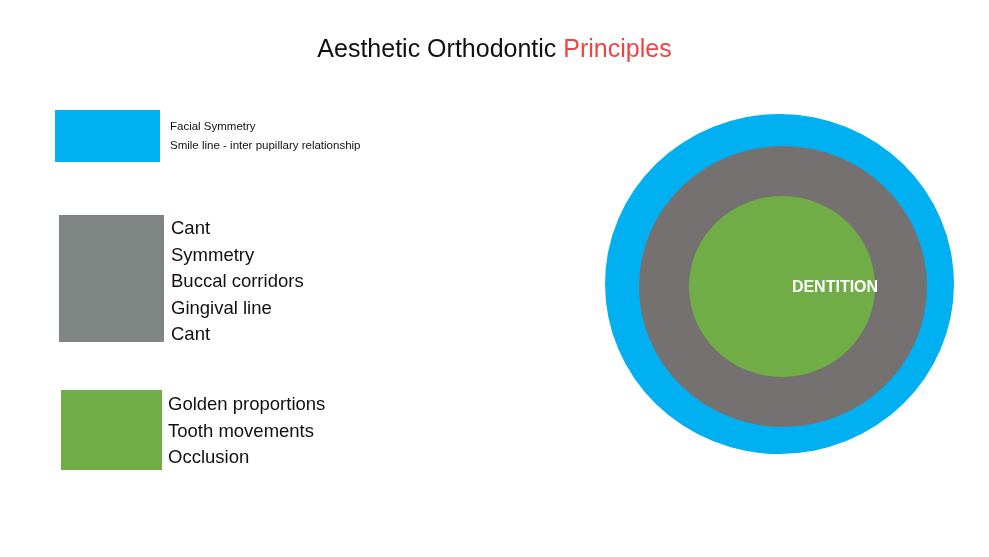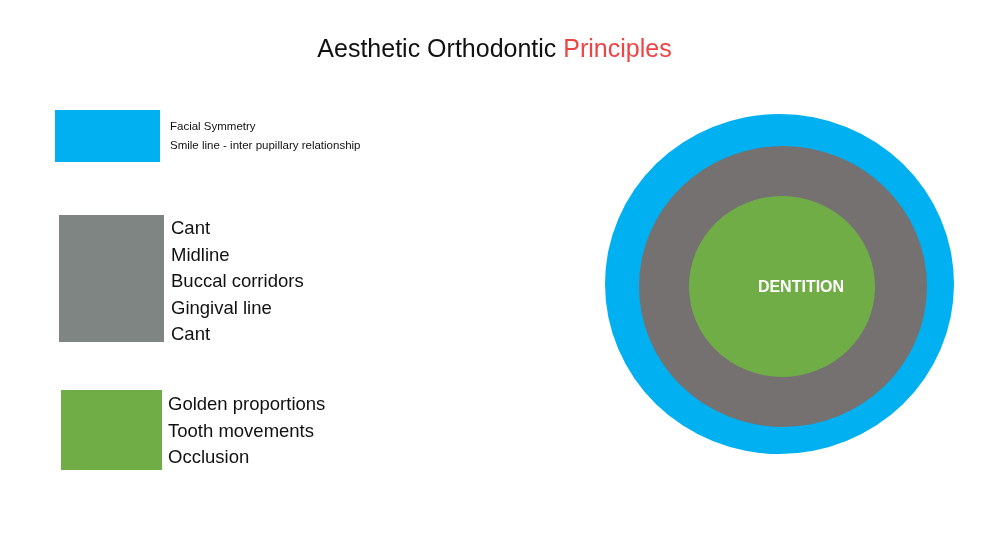--- a/index.html
+++ b/index.html
@@ -35,29 +35,29 @@
 
 <div class="box" style="left:55px; top:110px; width:105px; height:52px; background:#00b0f0;"></div>
 <div class="legend-text legend-small" style="left:170px; top:117px;">
   <div>Facial Symmetry</div>
   <div>Smile line - inter pupillary  relationship</div>
 </div>
 
 <div class="box" style="left:59px; top:215px; width:105px; height:127px; background:#7f8583;"></div>
 <div class="legend-text legend-large" style="left:171px; top:215px;">
   <div>Cant</div>
-  <div>Midline</div>
+  <div>Symmetry</div>
   <div>Buccal corridors</div>
   <div>Gingival line</div>
   <div>Cant</div>
 </div>
 
 <div class="box" style="left:61px; top:390px; width:101px; height:80px; background:#70ad47;"></div>
 <div class="legend-text legend-large" style="left:168px; top:391px;">
   <div>Golden proportions</div>
   <div>Tooth movements</div>
   <div>Occlusion</div>
 </div>
 
 <div class="ring" style="left:605px; top:114px; width:349px; height:340px; background:#00b0f0;"></div>
 <div class="ring" style="left:639px; top:146px; width:288px; height:281px; background:#767171;"></div>
 <div class="ring" style="left:689px; top:196px; width:186px; height:181px; background:#70ad47;"></div>
-<div class="center-label" style="left:689px; width:224px; top:278px;">DENTITION</div>
+<div class="center-label" style="left:723px; width:224px; top:278px;">DENTITION</div>
 
 </body></html>

